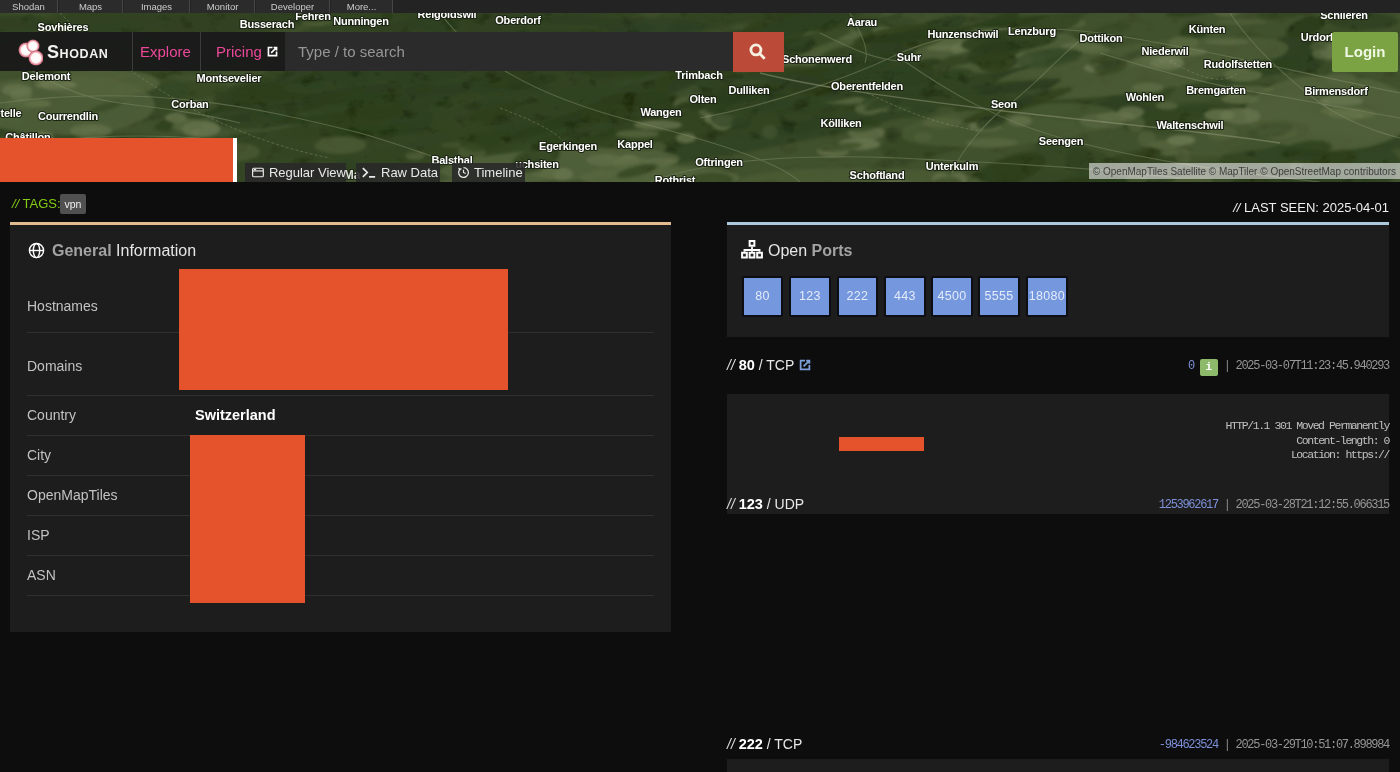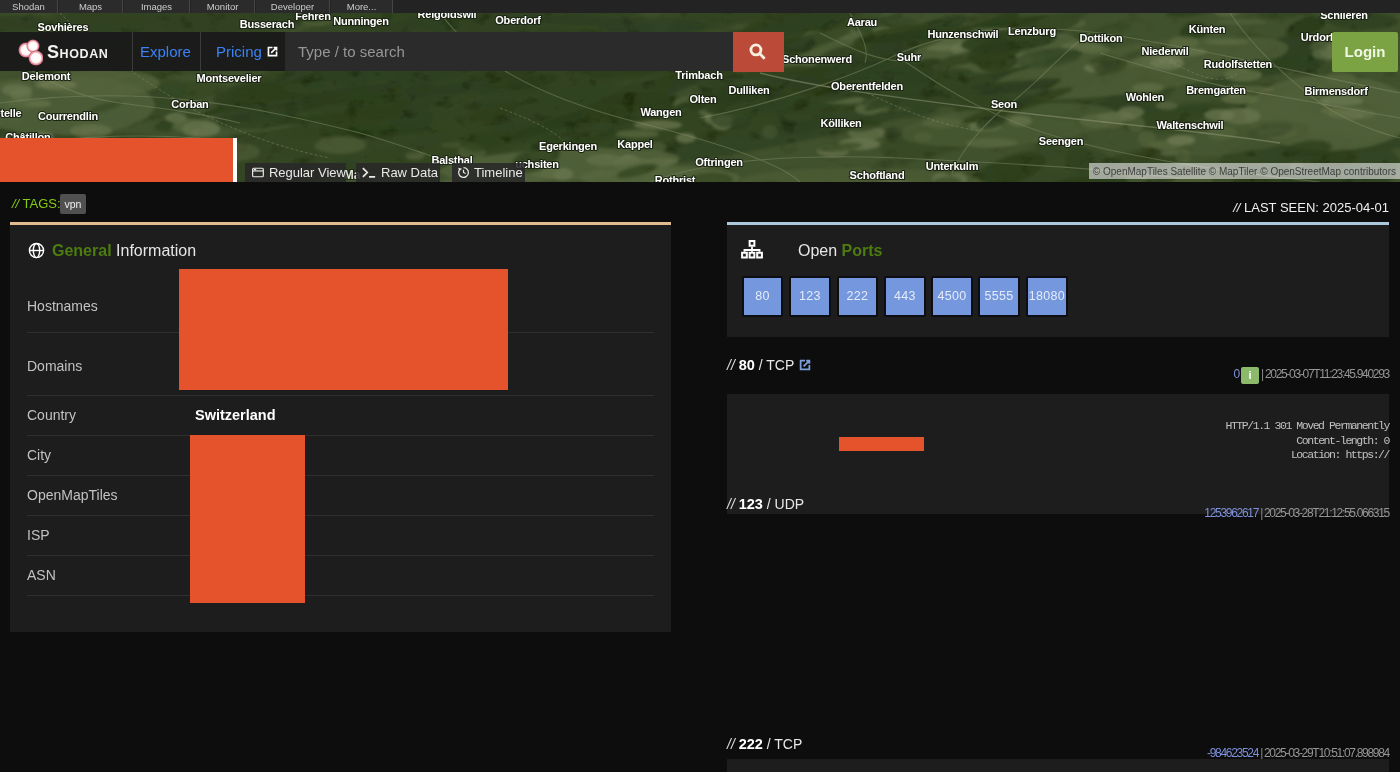--- a/index.html
+++ b/index.html
@@ -8,41 +8,41 @@
   #page { position:absolute; left:0; top:0; width:1400px; height:772px; overflow:hidden; }
   .abs { position:absolute; }
   
   #topbar { left:0; top:0; width:1400px; height:13px; background:#232323; }
   .tab { position:absolute; top:0; height:13px; color:#cccccc; font-size:9.5px; line-height:13px; text-align:center; background:#2b2b2b; border-right:1px solid #454545; }
   
   #header { left:0; top:32px; width:784px; height:39px; background:rgba(26,26,26,0.96); }
   .hsep { position:absolute; top:32px; height:39px; width:1px; background:#3c3c3c; }
   #logotext { position:absolute; left:47px; top:42px; color:#f2f2f2; font-size:12.5px; letter-spacing:0.6px; font-weight:700; }
   #logotext .big { font-size:18px; }
-  .hlink { position:absolute; top:32px; height:39px; line-height:39px; color:#3b82f6; font-size:15px; }
+  .hlink { position:absolute; top:32px; height:39px; line-height:39px; color:#ec4899; font-size:15px; }
   #search { position:absolute; left:285px; top:32px; width:448px; height:39px; background:#2b2b2b; color:#969696; font-size:15px; line-height:39px; padding-left:13px; }
   #searchbtn { position:absolute; left:733px; top:32px; width:51px; height:40px; background:#bc4a38; }
   #login { position:absolute; left:1332px; top:32px; width:66px; height:40px; background:#7ba344; color:#eef7e2; font-size:15px; font-weight:700; text-align:center; line-height:40px; border-radius:2px; }
   
   .mapbtn { position:absolute; top:163px; height:19px; background:rgba(41,41,41,0.88); color:#e9e9e9; font-size:13px; display:flex; align-items:center; white-space:nowrap; }
   
   .redact { position:absolute; background:#e5532d; }
   #tags { left:12px; top:196px; color:#84cc16; font-size:13px; }
   .chip { background:#505050; color:#f0f0f0; font-size:10.5px; border-radius:2px; width:26px; height:20px; text-align:center; line-height:20px; }
   #gencard { left:10px; top:222px; width:661px; height:410px; background:#1d1d1d; border-top:3px solid #e2bc90; }
   #portscard { left:727px; top:222px; width:662px; height:115px; background:#1d1d1d; border-top:3px solid #aac9dd; }
   .cardtitle { position:absolute; font-size:16px; color:#e6e6e6; }
-  .cardtitle b { color:#4d7c0f; }
+  .cardtitle b { color:#a3a3a3; }
   .rowlabel { position:absolute; left:27px; color:#c2c2c2; font-size:14px; transform:translateY(-50%); }
   .sep { position:absolute; left:27px; width:627px; height:1px; background:#2f2f2f; }
   .portbtn { position:absolute; top:276px; height:41px; background:#7597de; border:2px solid #0d0d14; border-radius:2px; color:#e3ebfa; font-size:12.5px; text-align:center; line-height:37px; letter-spacing:0.3px; }
   .banner { position:absolute; left:727px; width:662px; height:22px; color:#e8e8e8; font-size:14px; }
   .banner .slash { color:#dddddd; }
   .banner b { color:#ffffff; font-size:14.5px; }
-  .banner .right { position:absolute; right:0; top:10px; font-family:Liberation Sans, sans-serif; font-size:12px; letter-spacing:-1.3px; color:#969696; }
+  .banner .right { position:absolute; right:0; top:2px; font-family:Liberation Mono, monospace; font-size:12px; letter-spacing:-1.3px; color:#969696; }
   .blue { color:#7d90d9; }
   .codeblock { position:absolute; left:727px; width:662px; background:#1d1d1d; color:#c0c0c0; font-family:"Liberation Mono", monospace; font-size:11.5px; letter-spacing:-1.45px; line-height:14.5px; padding:25px 0 0 16px; }
   .greenbox { display:inline-block; width:18px; height:17px; background:#8cb96a; border-radius:2px; color:#ffffff; font-size:11px; text-align:center; line-height:17px; letter-spacing:0; font-weight:700; vertical-align:-1px; }
 </style>
 </head>
 <body>
 <div id="page">
 
   <div class="abs" style="left:0;top:13px;width:1400px;height:169px;background:#47542f;">
     <svg width="1400" height="169" viewBox="0 0 1400 169">
@@ -796,21 +796,21 @@
   <div class="abs" id="portscard"></div>
   <svg class="abs" style="left:741px;top:240px;" width="22" height="20" viewBox="0 0 24 22">
     <g fill="#ffffff">
         <path d="M8.3 0 h7.4 v7.4 h-7.4z M0 13 h7.4 v7.4 H0z M8.3 13 h7.4 v7.4 h-7.4z M16.6 13 h7.4 v7.4 h-7.4z"></path>
       </g>
     <g fill="#242424">
         <path d="M10.5 2.2 h3 v3 h-3z M2.2 15.2 h3 v3 h-3z M10.5 15.2 h3 v3 h-3z M18.8 15.2 h3 v3 h-3z"></path>
       </g>
     <path fill="none" stroke="#ffffff" stroke-width="2" d="M12 7.4 V10 M3.7 13 v-2 h16.6 v2 M12 10 v3"></path>
   </svg>
-  <div class="cardtitle" style="left:768px;top:242px;margin-left:30px;">Open <b>Ports</b></div>
+  <div class="cardtitle" style="left:768px;top:242px;">Open <b>Ports</b></div>
   <div class="portbtn" style="left:742px;width:41px;">80</div>
   <div class="portbtn" style="left:789px;width:42px;">123</div>
   <div class="portbtn" style="left:837px;width:41px;">222</div>
   <div class="portbtn" style="left:884px;width:42px;">443</div>
   <div class="portbtn" style="left:931px;width:42px;">4500</div>
   <div class="portbtn" style="left:978px;width:42px;">5555</div>
   <div class="portbtn" style="left:1026px;width:42px;">18080</div>
 
   <div class="banner" style="top:357px;">
     <span class="slash" style="font-style:italic;">//</span> <b>80</b> / TCP

